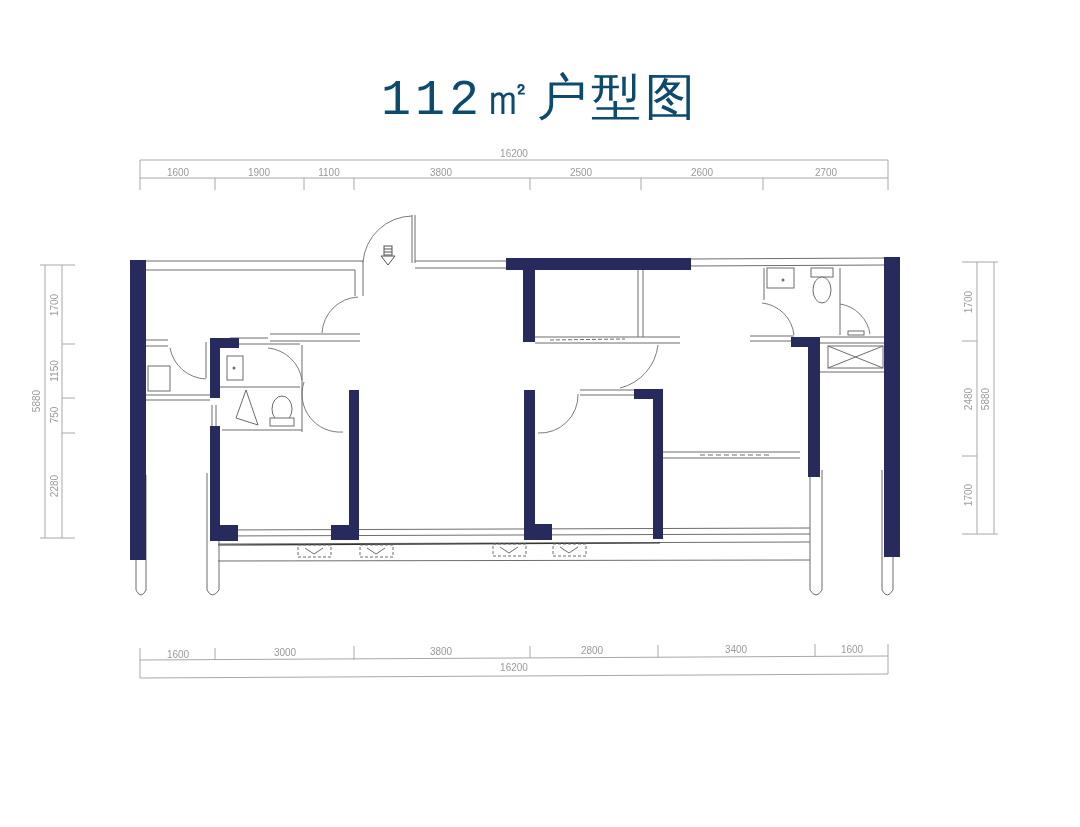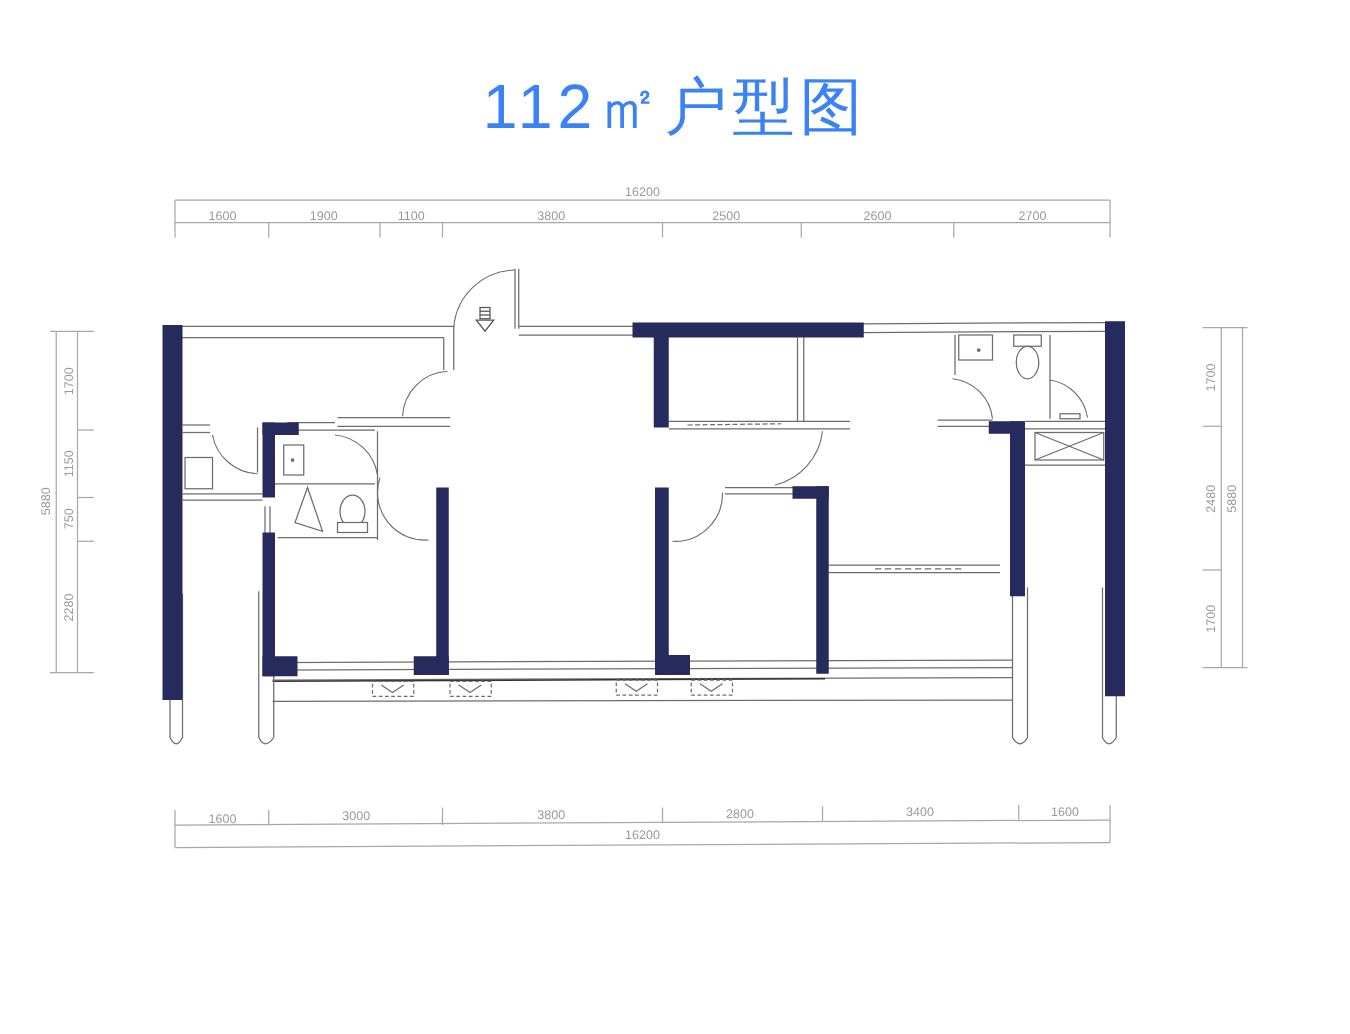--- a/index.html
+++ b/index.html
@@ -1,19 +1,19 @@
 <!DOCTYPE html>
 <html><head>
 <meta charset="utf-8">
 <style>
   html, body { margin: 0; padding: 0; background: #ffffff; }
   body { width: 1080px; height: 827px; position: relative; overflow: hidden; font-family: "Liberation Sans", sans-serif; }
   .title {
-    position: absolute; left: 0; top: 52px; width: 1080px; text-align: center;
-    font-family: Liberation Sans, sans-serif; font-size: 50px; color: #3b82f6; letter-spacing: 4px;
+    position: absolute; left: 0; top: 64px; width: 1080px; text-align: center;
+    font-family: Liberation Mono, monospace; font-size: 50px; color: #0c4a6e; letter-spacing: 4px;
   }
   svg.plan { position: absolute; left: 0; top: 0; }
   .dimtext { font-family: "Liberation Sans", sans-serif; font-size: 10px; fill: #9a9a9a; }
   .dimline { stroke: #a8a8a8; stroke-width: 1; fill: none; }
   .wall { fill: var(--wall); }
   .thin { stroke: #6d6d6d; stroke-width: 1; fill: none; }
   .thinf { stroke: #6d6d6d; stroke-width: 1; fill: #ffffff; }
   .swing { stroke: #6d6d6d; stroke-width: 0.9; fill: none; }
 </style>
 </head>

